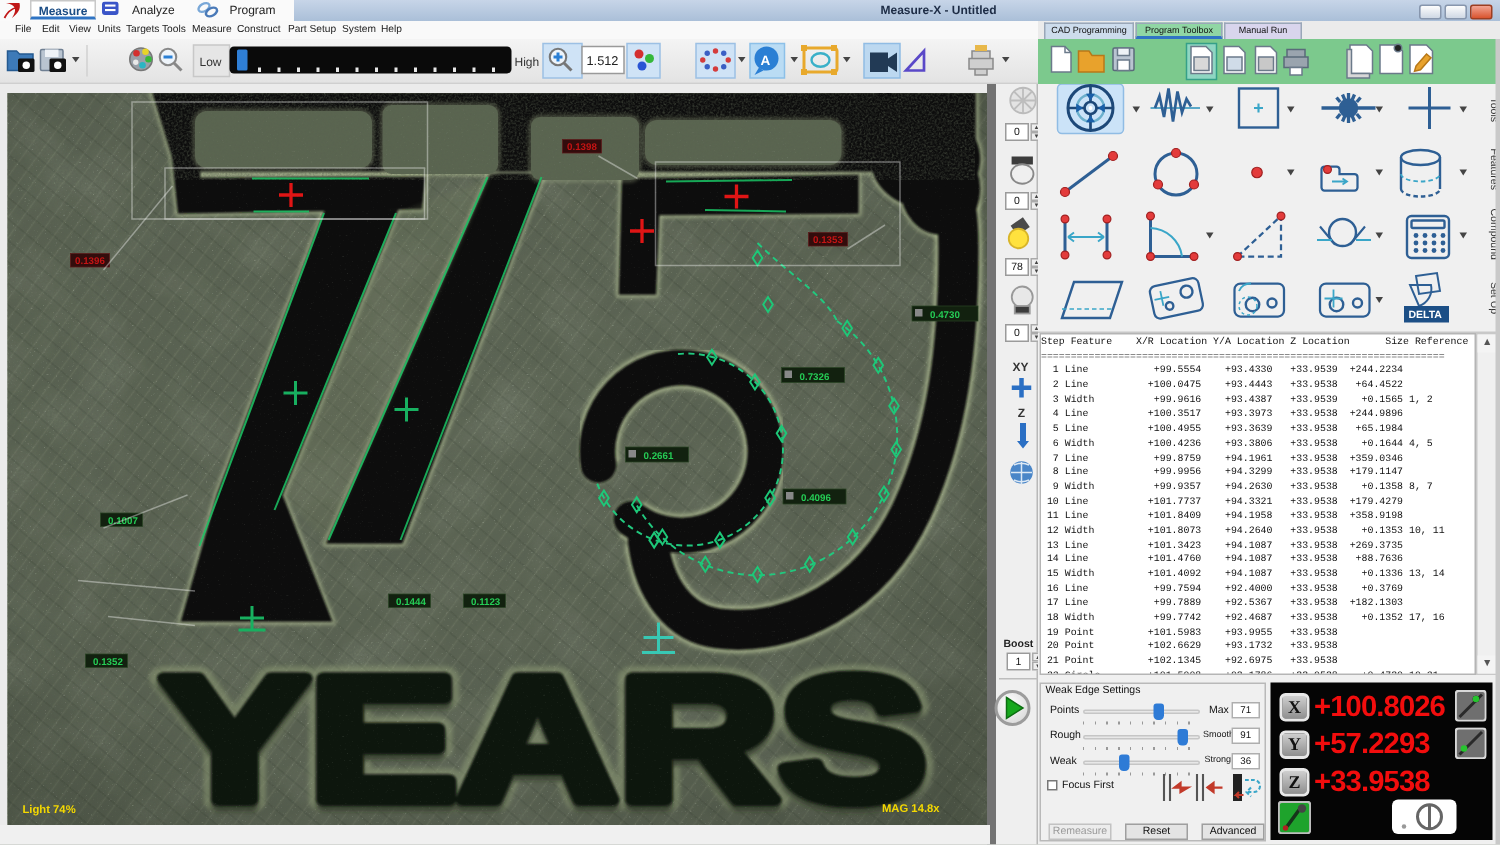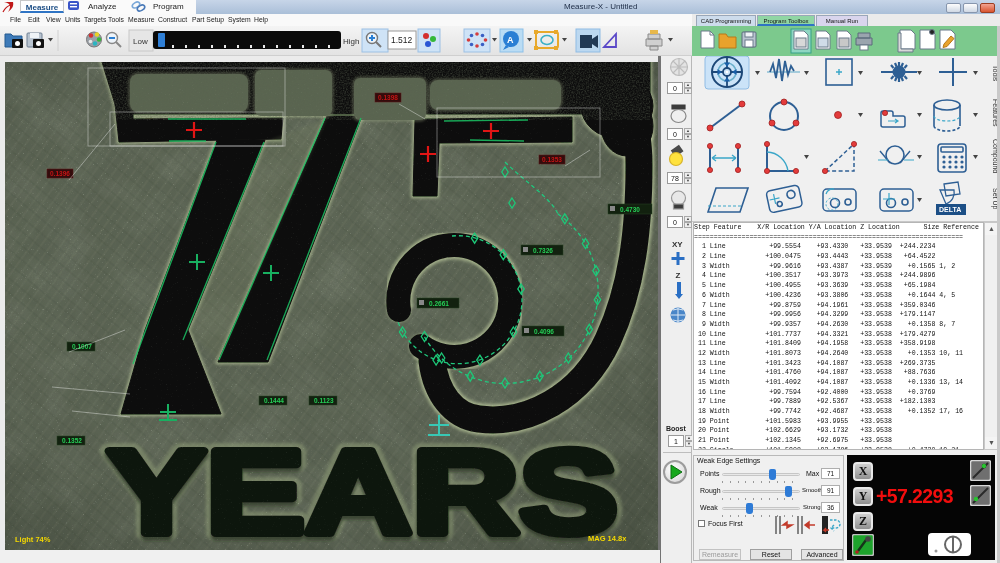--- a/index.html
+++ b/index.html
@@ -2,21 +2,21 @@
 <html><head><meta charset="utf-8"><style>
 html,body{margin:0;padding:0;width:1000px;height:563px;overflow:hidden;background:#e8e8e8;font-family:"Liberation Sans",sans-serif;}
 *{box-sizing:border-box;}
 .abs{position:absolute;}
 #app{position:relative;width:1000px;height:563px;background:#ebebeb;}
 
 #titlebar{left:0;top:0;width:1000px;height:14px;background:linear-gradient(#c7d5e8,#aabfd8);}
 #ribbonbg{left:0;top:0;width:196px;height:14px;background:#fafafa;}
 .ttab{top:0;height:13px;font-size:8px;color:#222;line-height:13px;}
 #tab-measure{left:20px;width:44px;background:#fff;border:1px solid #c8c8c8;border-bottom:2px solid #2f74c4;text-align:center;color:#1b4d85;font-weight:bold;}
-#title-text{left:564px;top:2px;width:160px;font-size:8px;font-weight:normal;color:#1d2c45;}
+#title-text{left:587px;top:2px;width:160px;font-size:8px;font-weight:bold;color:#1d2c45;}
 .winbtn{top:3px;width:15px;height:10px;border:1px solid #8796ad;border-radius:2px;background:linear-gradient(#fdfdfd,#cfd8e4);}
 #btn-close{background:linear-gradient(#f2a492,#d9542f);border-color:#9c3e22;}
 
 #menubar{left:0;top:14px;width:692px;height:12px;background:#f9f9f9;font-size:6.8px;color:#222;}
 #menubar span{position:absolute;top:2px;}
 .rtab{top:15px;height:11px;font-size:6px;line-height:11px;text-align:center;color:#111;border:1px solid #9aa7b8;border-bottom:none;}
 
 #toolbar{left:0;top:26px;width:692px;height:30px;background:linear-gradient(#f4f4f4,#e3e3e3);border-bottom:1px solid #cfcfcf;}
 #greenbar{left:692px;top:26px;width:308px;height:30px;background:#7cc98d;}
 
@@ -34,21 +34,21 @@
 .wlabel{position:absolute;font-size:7px;color:#111;}
 .track{position:absolute;height:3px;background:#e8e8e8;border:1px solid #c6c6c6;border-radius:2px;}
 .thumb{position:absolute;width:7px;height:11px;background:#2e7bd6;border-radius:2px 2px 3px 3px;}
 .ticks{position:absolute;width:78px;height:2px;background-image:repeating-linear-gradient(90deg,#999 0,#999 1px,transparent 1px,transparent 7.8px);}
 .numbox{position:absolute;width:19px;height:11px;background:#fff;border:1px solid #aeaeae;font-size:6.5px;text-align:center;line-height:10px;}
 .wbtn{position:absolute;width:42px;height:11px;background:#e4e4e4;border:1px solid #9f9f9f;font-size:7px;text-align:center;line-height:10px;color:#111;}
 #dro{left:847px;top:455px;width:148px;height:105px;background:#050505;}
 .axbtn{position:absolute;left:6px;width:20px;height:19px;background:linear-gradient(#cfcfcf,#8f8f8f);border:2px solid #e8e8e8;border-radius:4px;color:#111;font-family:"Liberation Serif",serif;font-weight:bold;font-size:12px;text-align:center;line-height:15px;}
 .droval{position:absolute;left:29px;width:118px;color:#f20d0d;font-size:19.5px;font-weight:bold;letter-spacing:-0.6px;text-align:left;}
 
-#strip{left:658px;top:56px;width:34px;height:507px;background:#efefef;border-left:3px solid #737373;border-right:1px solid #b8b8b8;}
+#strip{left:658px;top:56px;width:34px;height:507px;background:#efefef;border-left:6px solid #737373;border-right:1px solid #b8b8b8;}
 .spin{position:absolute;width:25px;height:12px;}
 .spin .b{position:absolute;left:0;top:0;width:16px;height:12px;background:#fff;border:1px solid #9a9a9a;font-size:7px;text-align:center;line-height:11px;color:#111;}
 .spin .u{position:absolute;left:17px;top:0;width:8px;height:6px;background:#eee;border:1px solid #aaa;font-size:4px;line-height:4px;text-align:center;color:#444;}
 .spin .d{position:absolute;left:17px;top:6px;width:8px;height:6px;background:#eee;border:1px solid #aaa;font-size:4px;line-height:4px;text-align:center;color:#444;}
 </style></head>
 <body>
 <div id="app">
 
   <div class="abs" id="titlebar"></div>
   <div class="abs" id="ribbonbg"></div>
@@ -662,23 +662,25 @@
       <rect x="48" y="2" width="6" height="18" fill="#222"></rect>
       <path d="M56,6 h6 a4,4 0 0 1 0,8 h-4 m2,-3 l-3,3 3,3" fill="none" stroke="#3aa6c8" stroke-width="1.4" stroke-dasharray="2.5 1.5"></path>
       <path d="M55,16 l-5,0 2,-2 m-2,2 l2,2" stroke="#c23a2a" stroke-width="1.4" fill="none"></path>
     </svg>
     <div class="wbtn" style="left:5px;top:93px;color:#9a9a9a;background:#ececec;border-color:#c2c2c2;">Remeasure</div>
     <div class="wbtn" style="left:56px;top:93px;">Reset</div>
     <div class="wbtn" style="left:107px;top:93px;">Advanced</div>
   </div>
   <div class="abs" id="dro">
     <div class="axbtn" style="top:7px;">X</div>
+    <div class="droval" style="top:5px;">+100.8026</div>
     <div class="axbtn" style="top:32px;">Y</div>
     <div class="droval" style="top:30px;">+57.2293</div>
     <div class="axbtn" style="top:57px;">Z</div>
+    <div class="droval" style="top:55px;">+33.9538</div>
     <svg class="abs" style="left:123px;top:5px;" width="21" height="21" viewBox="0 0 21 21">
         <rect x="0.5" y="0.5" width="20" height="20" rx="2" fill="#6f6f6f" stroke="#d8d8d8" stroke-width="1.5"></rect>
         <path d="M3,18 L18,3" stroke="#2a2a2a" stroke-width="2"></path>
         <circle cx="14" cy="6" r="2.2" fill="#27c country"></circle>
         <circle cx="14" cy="6" r="2.2" fill="#27c42f"></circle>
       </svg>
     <svg class="abs" style="left:123px;top:30px;" width="21" height="21" viewBox="0 0 21 21">
         <rect x="0.5" y="0.5" width="20" height="20" rx="2" fill="#6f6f6f" stroke="#d8d8d8" stroke-width="1.5"></rect>
         <path d="M3,18 L18,3" stroke="#2a2a2a" stroke-width="2"></path>
         <circle cx="6" cy="14" r="2.2" fill="#27c42f"></circle>

